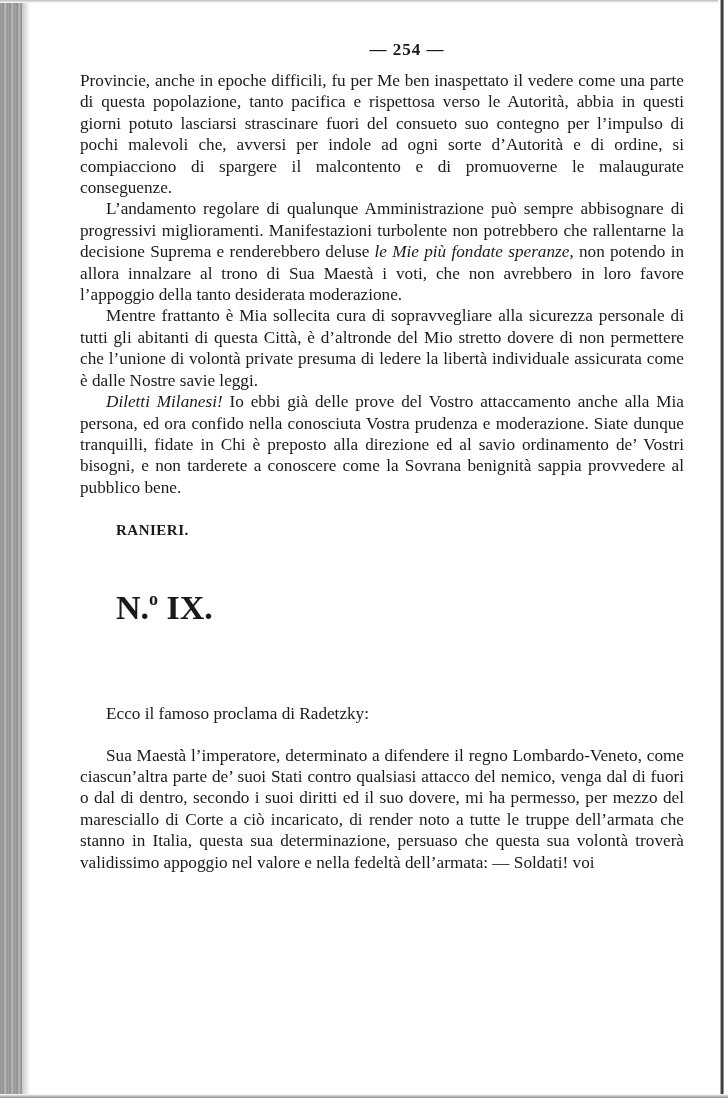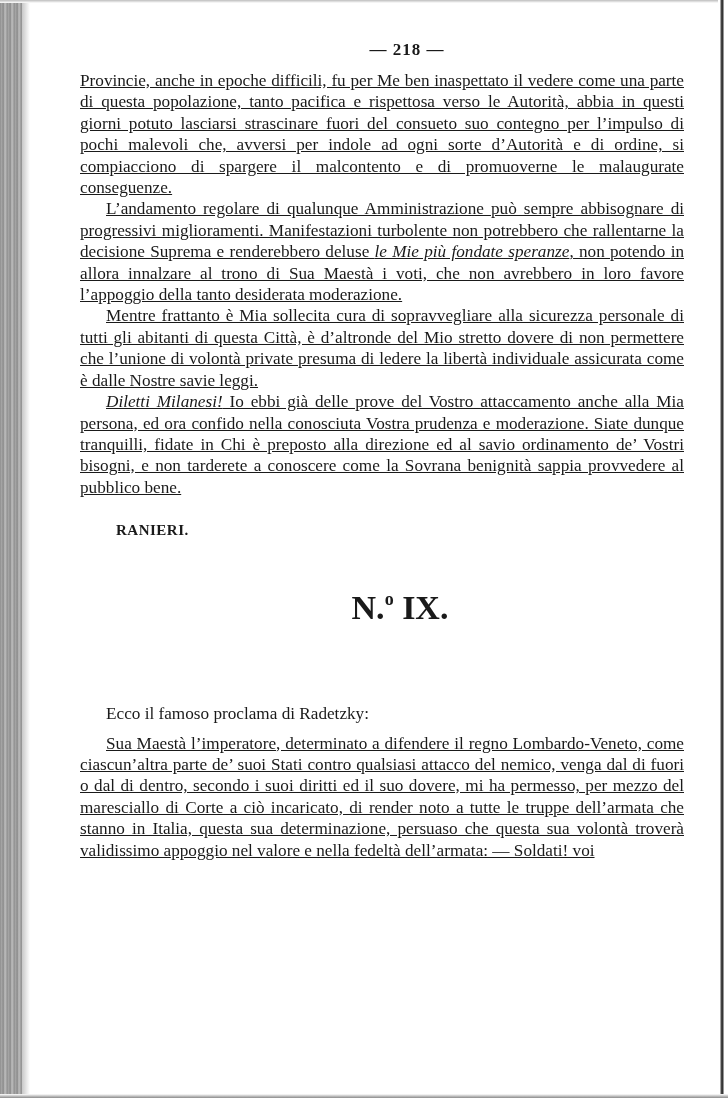--- a/index.html
+++ b/index.html
@@ -35,58 +35,58 @@
   }
   .page-number {
     text-align: center; font-size: 17px; font-weight: bold; letter-spacing: 1px;
     margin-left: 50px; margin-bottom: 10px;
   }
   .text {
     font-size: 17.2px; line-height: 21.4px; text-align: justify;
     font-family: "Liberation Serif", "DejaVu Serif", serif;
     font-stretch: condensed;
   }
-  .text p { margin: 0; text-decoration: underline; }
+  .text p { margin: 0; }
   .indent { text-indent: 26px; }
   em { font-style: italic; }
   .date { padding-left: 26px; }
   .signature {
     margin-top: 24px; margin-left: 36px;
     font-size: 15px; font-weight: bold; letter-spacing: 0.5px;
   }
   .heading {
-    text-align: center; font-size: 34px; font-weight: bold;
+    text-align: left; font-size: 34px; font-weight: bold;
     margin-top: 50px; margin-bottom: 76px; margin-left: 36px;
   }
   .heading sup { font-size: 18px; vertical-align: 14px; }
 </style>
 </head>
 <body>
 
 <div class="binding"></div>
 <div class="binding-shadow"></div>
 <div class="top-edge"></div>
 <div class="right-edge"></div>
 <div class="bottom-edge"></div>
 
 <div class="page">
-  <div class="page-number">— 218 —</div>
+  <div class="page-number">— 254 —</div>
 
   <div class="text" id="top-text">
       <p><span>Provincie, anche in epoche difficili, fu per Me ben inaspettato il vedere come una parte di questa popolazione, tanto pacifica e rispettosa verso le Autorità, abbia in questi giorni potuto lasciarsi strascinare fuori del consueto suo contegno per l’impulso di pochi malevoli che, avversi per indole ad ogni sorte d’Autorità e di ordine, si compiacciono di spargere il malcontento e di promuoverne le malaugurate conseguenze.</span></p>
       <p class="indent"><span>L’andamento regolare di qualunque Amministrazione può sempre abbisognare di progressivi miglioramenti. Manifestazioni turbolente non potrebbero che rallentarne la decisione Suprema e renderebbero deluse </span><em>le Mie più fondate speranze</em><span>, non potendo in allora innalzare al trono di Sua Maestà i voti, che non avrebbero in loro favore l’appoggio della tanto desiderata moderazione.</span></p>
       <p class="indent"><span>Mentre frattanto è Mia sollecita cura di sopravvegliare alla sicurezza personale di tutti gli abitanti di questa Città, è d’altronde del Mio stretto dovere di non permettere che l’unione di volontà private presuma di ledere la libertà individuale assicurata come è dalle Nostre savie leggi.</span></p>
       <p class="indent"><em>Diletti Milanesi!</em><span> Io ebbi già delle prove del Vostro attaccamento anche alla Mia persona, ed ora confido nella conosciuta Vostra prudenza e moderazione. Siate dunque tranquilli, fidate in Chi è preposto alla direzione ed al savio ordinamento de’ Vostri bisogni, e non tarderete a conoscere come la Sovrana benignità sappia provvedere al pubblico bene.</span></p>
     </div>
 
 
   <div class="signature">RANIERI.</div>
 
   <div class="heading">
     <span>N.</span><sup>o</sup><span> IX.</span>
   </div>
 
-  <p class="text indent" style="margin-bottom:8px;">Ecco il famoso proclama di Radetzky:</p>
+  <p class="text indent" style="margin-bottom:20px;">Ecco il famoso proclama di Radetzky:</p>
 
   <div class="text" id="bottom-text">
       <p class="indent"><span>Sua Maestà l’imperatore, determinato a difendere il regno Lombardo-Veneto, come ciascun’altra parte de’ suoi Stati contro qualsiasi attacco del nemico, venga dal di fuori o dal di dentro, secondo i suoi diritti ed il suo dovere, mi ha permesso, per mezzo del maresciallo di Corte a ciò incaricato, di render noto a tutte le truppe dell’armata che stanno in Italia, questa sua determinazione, persuaso che questa sua volontà troverà validissimo appoggio nel valore e nella fedeltà dell’armata: — Soldati! voi</span></p>
     </div>
 </div>
 
 </body></html>

